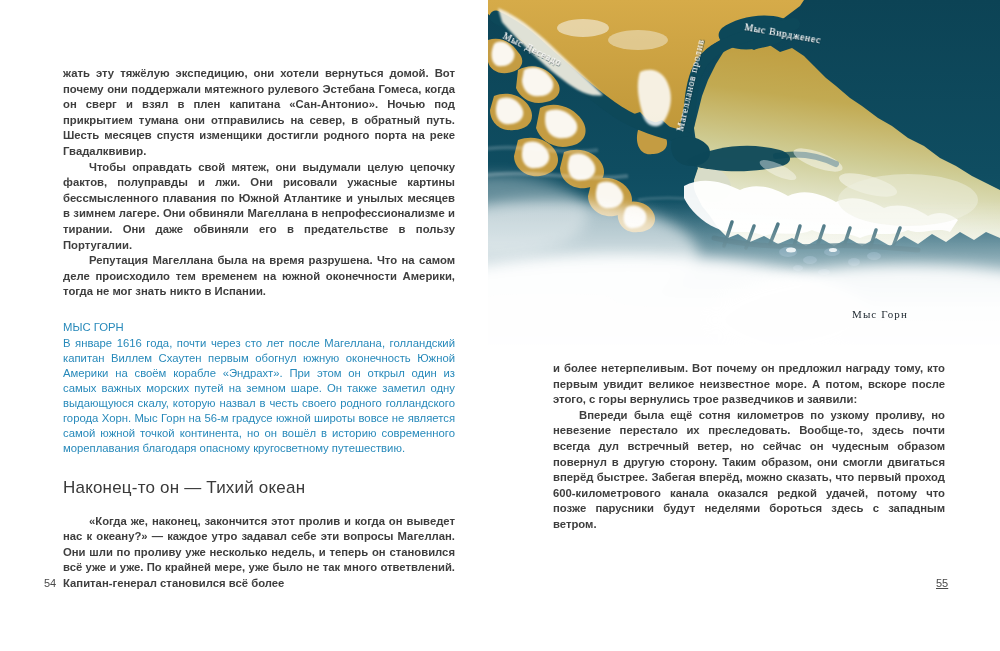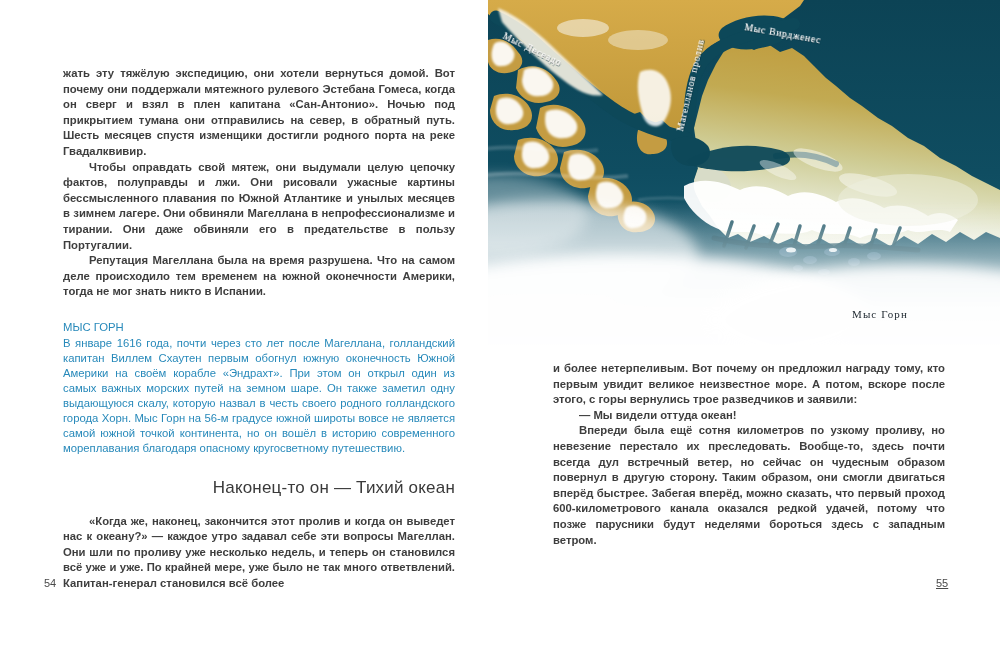--- a/index.html
+++ b/index.html
@@ -14,21 +14,21 @@
   .body-p{
     margin:0;font-size:11.3px;line-height:15.6px;color:#3e3e3e;
     text-align:justify;hyphens:auto;font-weight:bold;-webkit-hyphens:auto;
   }
   .indent{text-indent:26px;}
   .info-box{margin-top:20px;color:#2789ba;}
   .info-title{margin:0;font-size:11.3px;line-height:15.6px;font-weight:normal;}
   .info-text{margin:0;font-size:11.3px;line-height:15px;text-align:justify;color:#2789ba;hyphens:auto;-webkit-hyphens:auto;}
   .chapter-heading{
     margin:21px 0 15px 0;font-size:17px;line-height:22px;font-weight:500;
-    color:#3a3a3a;text-align:right;letter-spacing:.2px;
+    color:#3a3a3a;text-align:left;letter-spacing:.2px;
   }
   .page-num{position:absolute;top:577px;font-size:11px;color:#4a4a4a;}
   .page-num-left{left:44px;}
   .page-num-right{left:936px;text-decoration:underline;}
   .map-wrap{position:absolute;left:488px;top:0;width:512px;height:345px;}
   .map-wrap svg{display:block;}
   .map-label{
     font-family:"Liberation Serif","DejaVu Serif",serif;
     fill:#ffffff;font-size:9.8px;letter-spacing:.7px;
   }
@@ -199,18 +199,17 @@
     <p class="info-text">В январе 1616 года, почти через сто лет после Магеллана, голландский капитан Виллем Схаутен первым обогнул южную оконечность Южной Америки на своём корабле «Эндрахт». При этом он открыл один из самых важных морских путей на земном шаре. Он также заметил одну выдающуюся скалу, которую назвал в честь своего родного голландского города Хорн. Мыс Горн на 56-м градусе южной широты вовсе не является самой южной точкой континента, но он вошёл в историю современного мореплавания благодаря опасному кругосветному путешествию.</p>
   </div>
 
   <h2 class="chapter-heading">Наконец-то он — Тихий океан</h2>
 
   <p class="body-p indent">«Когда же, наконец, закончится этот пролив и когда он выведет нас к океану?» — каждое утро задавал себе эти вопросы Магеллан. Они шли по проливу уже несколько недель, и теперь он становился всё уже и уже. По крайней мере, уже было не так много ответвлений. Капитан-генерал становился всё более</p>
 </div>
 
 <div class="col col-right">
   <p class="body-p">и более нетерпеливым. Вот почему он предложил награду тому, кто первым увидит великое неизвестное море. А потом, вскоре после этого, с горы вернулись трое разведчиков и заявили:</p>
-  <p class="body-p indent">— Мы видели оттуда океан!</p>
   <p class="body-p indent">Впереди была ещё сотня километров по узкому проливу, но невезение перестало их преследовать. Вообще-то, здесь почти всегда дул встречный ветер, но сейчас он чудесным образом повернул в другую сторону. Таким образом, они смогли двигаться вперёд быстрее. Забегая вперёд, можно сказать, что первый проход 600-километрового канала оказался редкой удачей, потому что позже парусники будут неделями бороться здесь с западным ветром.</p>
 </div>
 
 <div class="page-num page-num-left">54</div>
 <div class="page-num page-num-right">55</div>
 
 </body></html>

